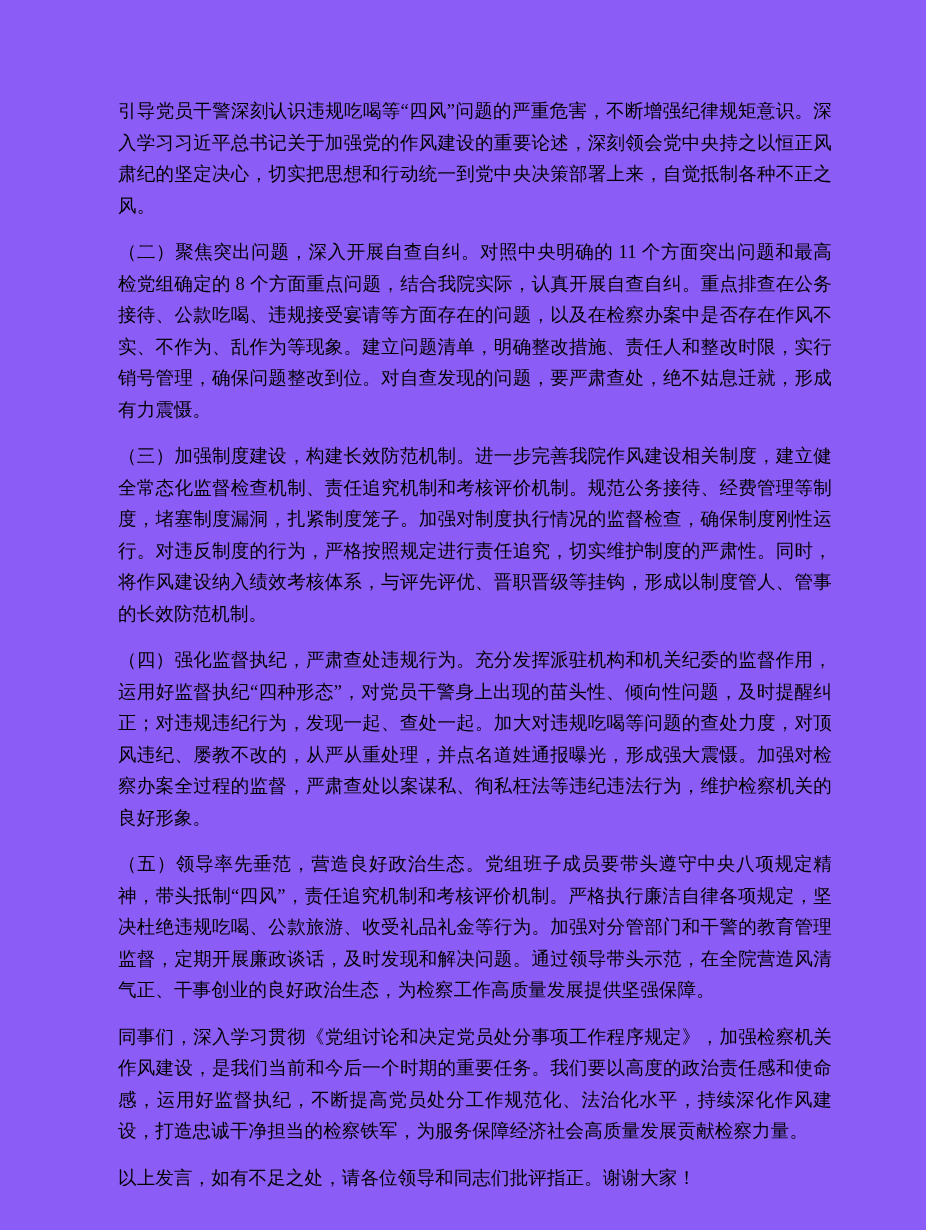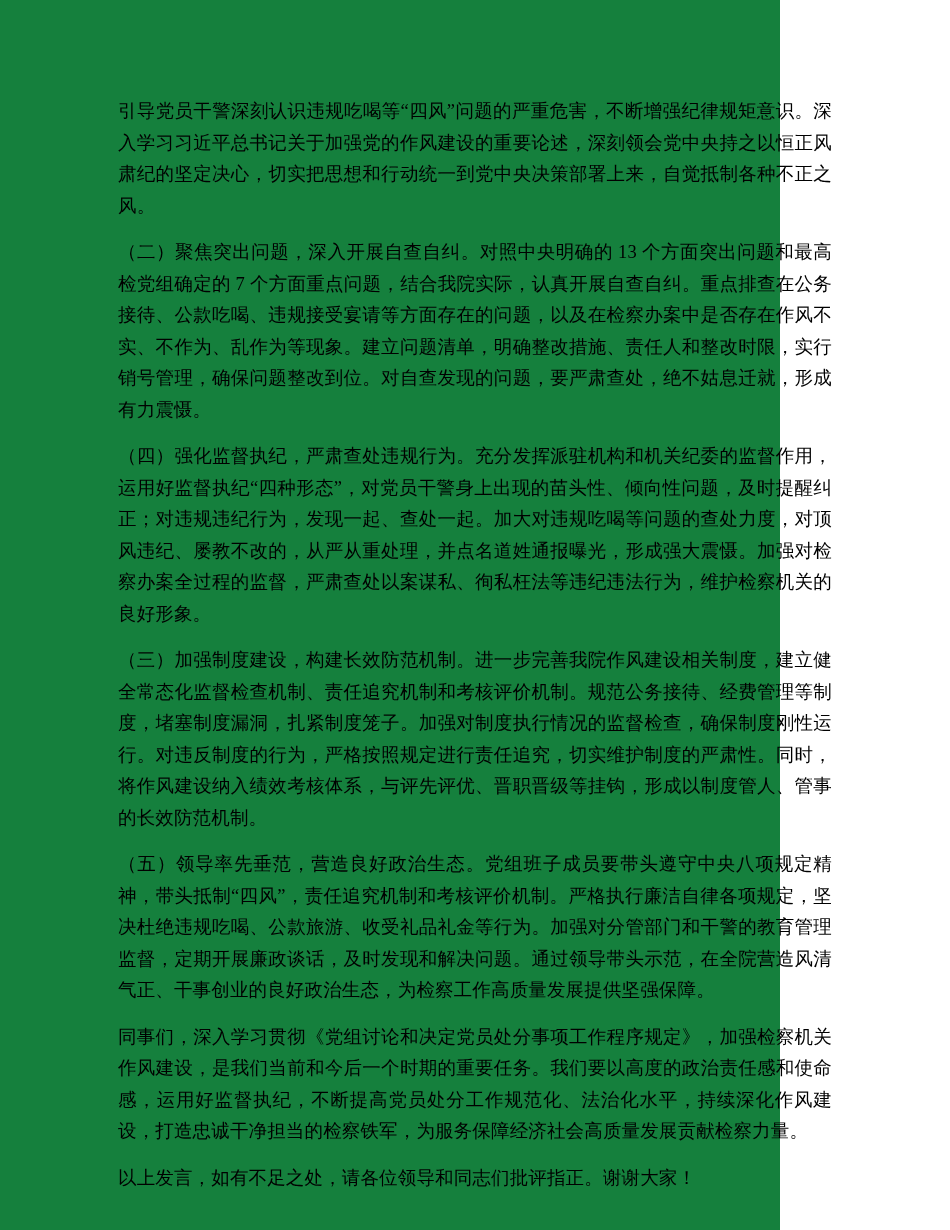--- a/index.html
+++ b/index.html
@@ -7,25 +7,25 @@
     padding: 0;
     background: #ffffff;
   }
   body {
     width: 950px;
     height: 1230px;
     font-family: "Liberation Serif", "DejaVu Serif", serif;
     color: #000000;
   }
   .page {
-    width: 780px;
+    width: 926px;
     height: 1230px;
     box-sizing: border-box;
     padding: 96px 104px 0 118px;
-    background: #15803d;
+    background: #8b5cf6;
     position: relative;
   }
   .doc-body {
     width: 714px;
   }
   .para {
     font-size: 18.5px;
     line-height: 31.5px;
     text-align: justify;
     text-justify: inter-ideograph;
@@ -40,20 +40,20 @@
   .para:last-child {
     margin-bottom: 8px;
   }
 </style>
 </head>
 <body>
 
 <div class="page">
   <div class="doc-body">
     <p class="para">引导党员干警深刻认识违规吃喝等“四风”问题的严重危害，不断增强纪律规矩意识。深入学习习近平总书记关于加强党的作风建设的重要论述，深刻领会党中央持之以恒正风肃纪的坚定决心，切实把思想和行动统一到党中央决策部署上来，自觉抵制各种不正之风。</p>
-    <p class="para indent">（二）聚焦突出问题，深入开展自查自纠。对照中央明确的 13 个方面突出问题和最高检党组确定的 7 个方面重点问题，结合我院实际，认真开展自查自纠。重点排查在公务接待、公款吃喝、违规接受宴请等方面存在的问题，以及在检察办案中是否存在作风不实、不作为、乱作为等现象。建立问题清单，明确整改措施、责任人和整改时限，实行销号管理，确保问题整改到位。对自查发现的问题，要严肃查处，绝不姑息迁就，形成有力震慑。</p>
+    <p class="para indent">（二）聚焦突出问题，深入开展自查自纠。对照中央明确的 11 个方面突出问题和最高检党组确定的 8 个方面重点问题，结合我院实际，认真开展自查自纠。重点排查在公务接待、公款吃喝、违规接受宴请等方面存在的问题，以及在检察办案中是否存在作风不实、不作为、乱作为等现象。建立问题清单，明确整改措施、责任人和整改时限，实行销号管理，确保问题整改到位。对自查发现的问题，要严肃查处，绝不姑息迁就，形成有力震慑。</p>
+    <p class="para indent">（三）加强制度建设，构建长效防范机制。进一步完善我院作风建设相关制度，建立健全常态化监督检查机制、责任追究机制和考核评价机制。规范公务接待、经费管理等制度，堵塞制度漏洞，扎紧制度笼子。加强对制度执行情况的监督检查，确保制度刚性运行。对违反制度的行为，严格按照规定进行责任追究，切实维护制度的严肃性。同时，将作风建设纳入绩效考核体系，与评先评优、晋职晋级等挂钩，形成以制度管人、管事的长效防范机制。</p>
     <p class="para indent">（四）强化监督执纪，严肃查处违规行为。充分发挥派驻机构和机关纪委的监督作用，运用好监督执纪“四种形态”，对党员干警身上出现的苗头性、倾向性问题，及时提醒纠正；对违规违纪行为，发现一起、查处一起。加大对违规吃喝等问题的查处力度，对顶风违纪、屡教不改的，从严从重处理，并点名道姓通报曝光，形成强大震慑。加强对检察办案全过程的监督，严肃查处以案谋私、徇私枉法等违纪违法行为，维护检察机关的良好形象。</p>
-    <p class="para indent">（三）加强制度建设，构建长效防范机制。进一步完善我院作风建设相关制度，建立健全常态化监督检查机制、责任追究机制和考核评价机制。规范公务接待、经费管理等制度，堵塞制度漏洞，扎紧制度笼子。加强对制度执行情况的监督检查，确保制度刚性运行。对违反制度的行为，严格按照规定进行责任追究，切实维护制度的严肃性。同时，将作风建设纳入绩效考核体系，与评先评优、晋职晋级等挂钩，形成以制度管人、管事的长效防范机制。</p>
     <p class="para indent">（五）领导率先垂范，营造良好政治生态。党组班子成员要带头遵守中央八项规定精神，带头抵制“四风”，责任追究机制和考核评价机制。严格执行廉洁自律各项规定，坚决杜绝违规吃喝、公款旅游、收受礼品礼金等行为。加强对分管部门和干警的教育管理监督，定期开展廉政谈话，及时发现和解决问题。通过领导带头示范，在全院营造风清气正、干事创业的良好政治生态，为检察工作高质量发展提供坚强保障。</p>
     <p class="para">同事们，深入学习贯彻《党组讨论和决定党员处分事项工作程序规定》，加强检察机关作风建设，是我们当前和今后一个时期的重要任务。我们要以高度的政治责任感和使命感，运用好监督执纪，不断提高党员处分工作规范化、法治化水平，持续深化作风建设，打造忠诚干净担当的检察铁军，为服务保障经济社会高质量发展贡献检察力量。</p>
     <p class="para">以上发言，如有不足之处，请各位领导和同志们批评指正。谢谢大家！</p>
   </div>
 </div>
 
 </body></html>

